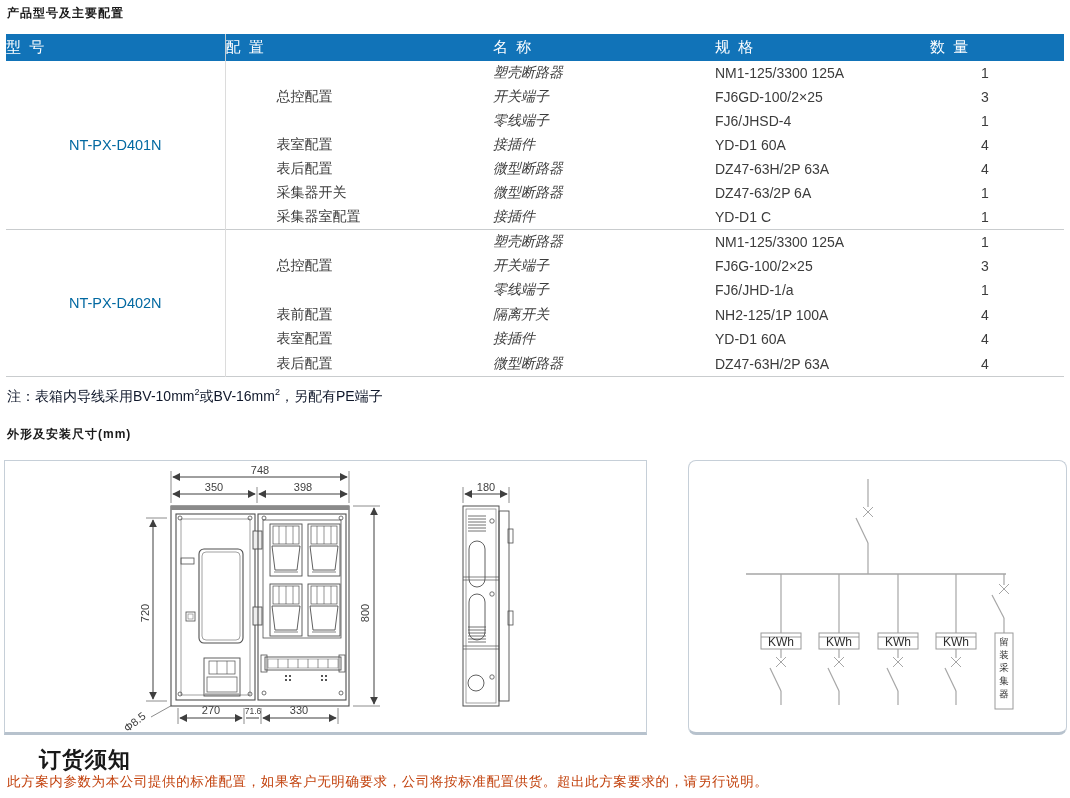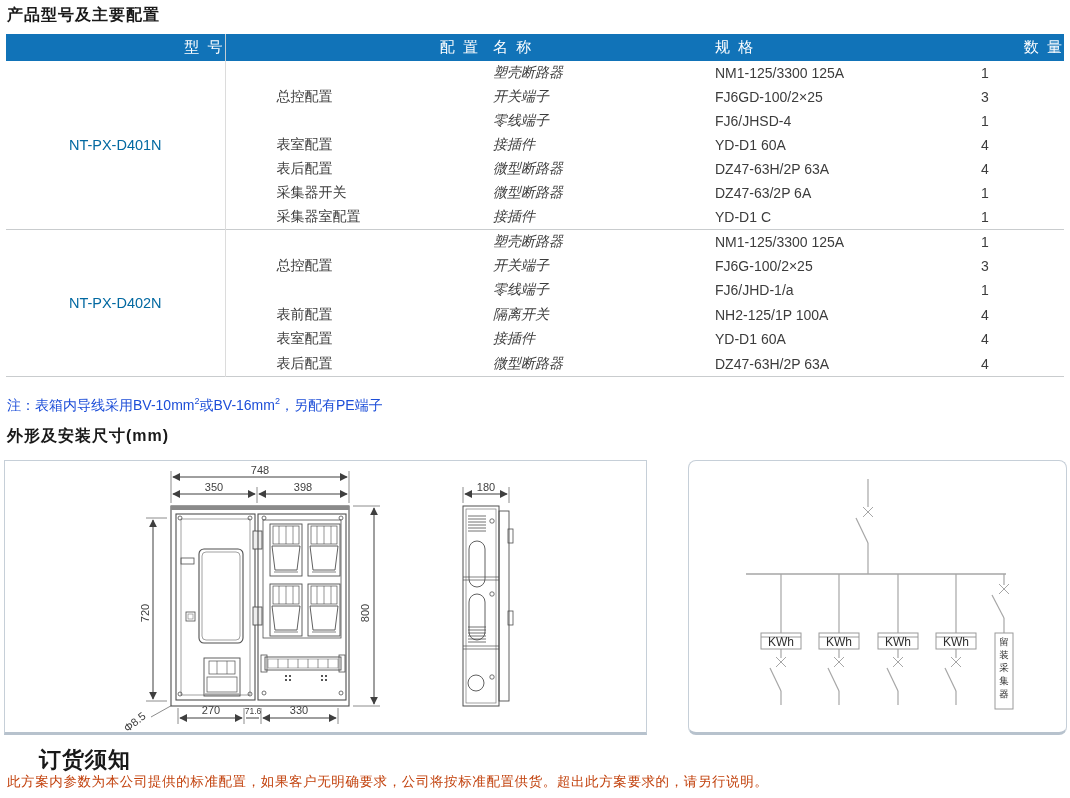--- a/index.html
+++ b/index.html
@@ -6,47 +6,47 @@
     --header-bg:#1173b8; --header-text:#ffffff; --line-gray:#c9ccce;
     --box-border:#c6cfd8; --box-border-bottom:#b7c2cd; --draw:#4f4f4f; --wire:#a6a6a6;
   }
   *{box-sizing:border-box;}
   html,body{margin:0;padding:0;}
   body{
     width:1070px;height:798px;background:#ffffff;
     font-family:"Liberation Sans","DejaVu Sans",sans-serif;color:#333;
     position:relative;overflow:hidden;
   }
-  .heading{position:absolute;left:7px;font-size:16px;font-weight:bold;color:#191919;letter-spacing:1px;white-space:nowrap;}
+  .heading{position:absolute;left:7px;font-size:12px;font-weight:bold;color:#191919;letter-spacing:1px;white-space:nowrap;}
   #main-title{top:5px;}
   #dim-title{top:426px;}
   #wiring-title{top:426px;left:689px;margin-top:44px;}
   #ordering-title{top:745px;font-size:22px;margin-left:32px;}
   #ordering-body{position:absolute;left:7px;top:773px;font-size:13.5px;color:#c2410c;letter-spacing:0.6px;white-space:nowrap;}
 
   table#config-table{
     position:absolute;left:6px;top:34px;width:1058px;
     border-collapse:collapse;table-layout:fixed;font-size:14px;color:#3c3c3c;
   }
   #config-table thead th{
     background:var(--header-bg);color:var(--header-text);
-    font-weight:normal;font-size:15px;height:27px;letter-spacing:2px;text-align:right;padding:0;
+    font-weight:normal;font-size:15px;height:27px;letter-spacing:2px;text-align:left;padding:0;
   }
   #config-table thead th:first-child{border-right:1px solid #c3cdd4;}
   #config-table td{height:24px;padding:0;font-weight:normal;vertical-align:middle;}
   #config-table td.model{text-align:center;font-size:14.5px;border-right:1px solid #dcdcdc;color:#0369a1;}
   #config-table td.config{padding-left:51px;}
   #config-table td.name{padding-left:13px;font-style:italic;}
   #config-table td.spec{padding-left:13px;}
   #config-table td.qty{text-align:center;padding-right:24px;}
   #config-table tbody.group-2{border-top:1px solid var(--line-gray);}
   #config-table tbody.group-2 td{height:24.5px;}
   #config-table{border-bottom:1px solid var(--line-gray);}
 
-  #note-line{position:absolute;left:7px;top:387px;font-size:14px;color:#1d4ed8;margin-top:9px;}
+  #note-line{position:absolute;left:7px;top:387px;font-size:14px;color:#0f172a;}
   #note-line sup{font-size:9px;}
 
   .figure-box{
     position:absolute;top:460px;background:#ffffff;
     border:1px solid var(--box-border);border-bottom:3px solid var(--box-border-bottom);
   }
   #dimension-box{left:4px;width:643px;height:275px;}
   #wiring-box{left:688px;width:379px;height:275px;border-radius:8px;}
   svg{display:block;}
   svg text{font-family:"Liberation Sans","DejaVu Sans",sans-serif;}

